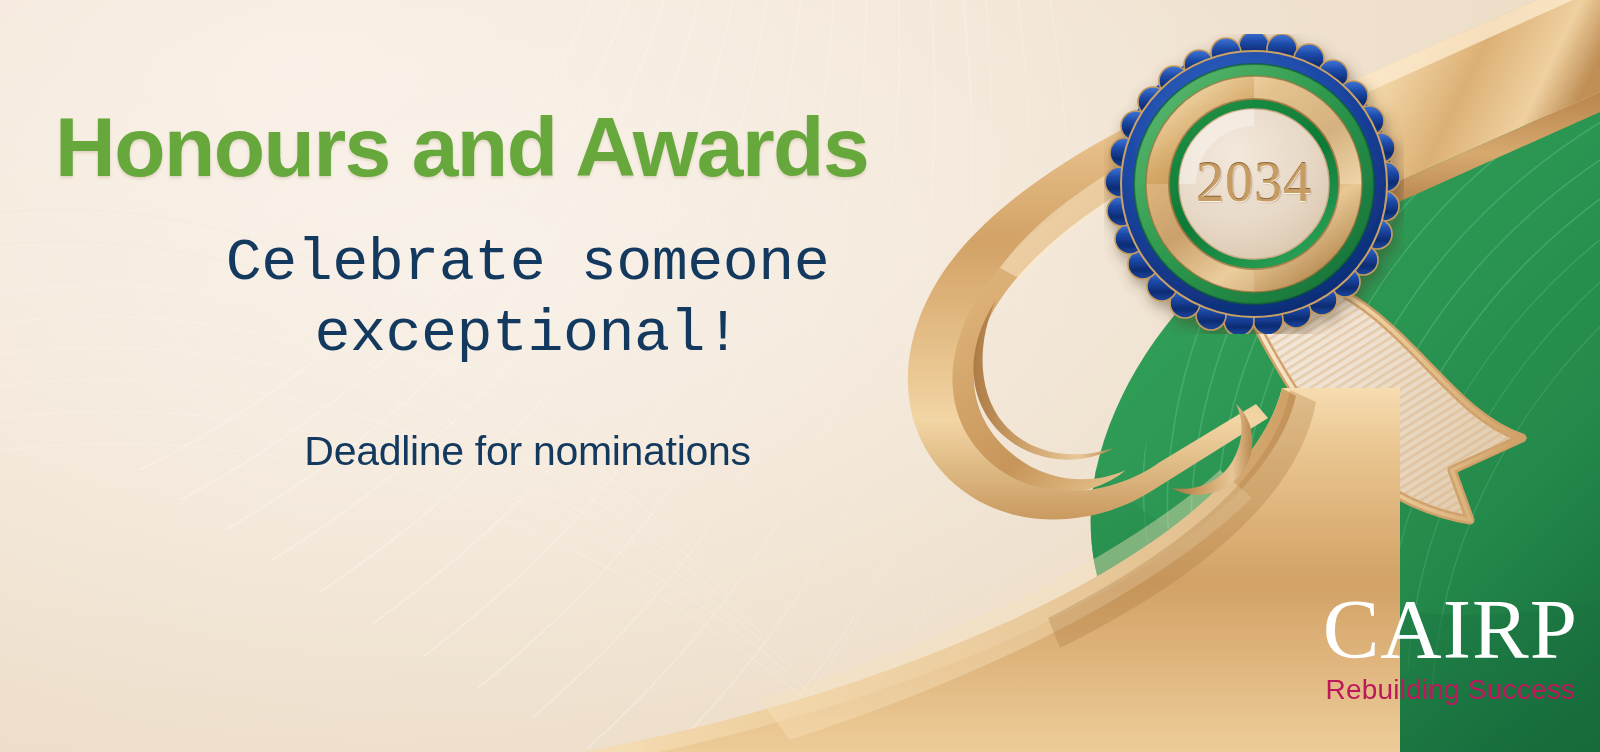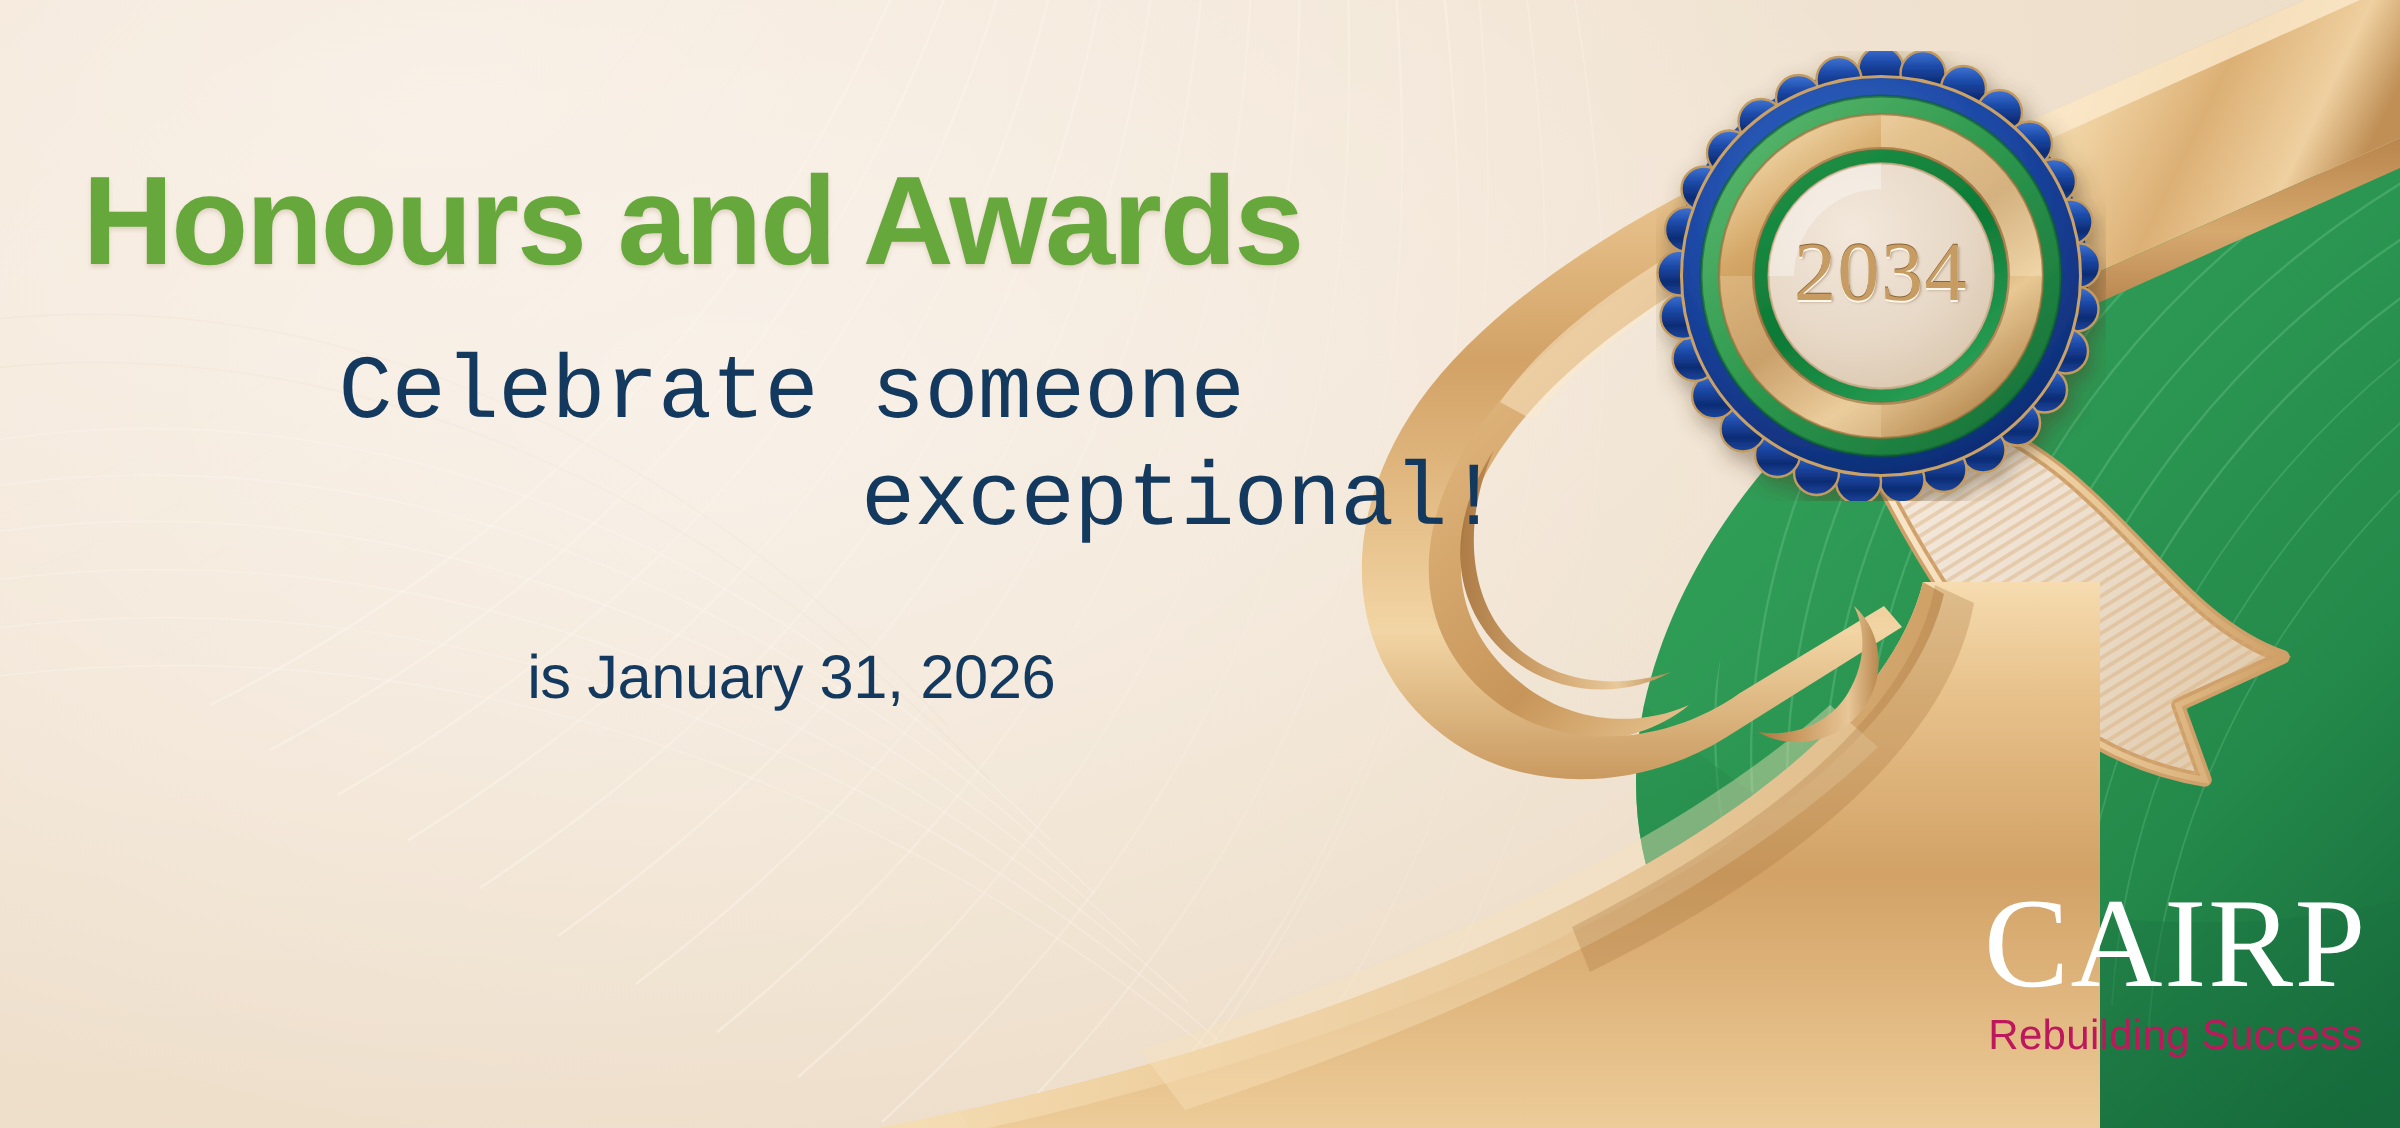--- a/index.html
+++ b/index.html
@@ -47,21 +47,21 @@
     position:absolute;left:55px;top:228px;
     width:945px;
     text-align:center;
     font-size:60px;
     font-weight:400;
     line-height:1.18;
     color:#13395e;
     letter-spacing:-0.5px;
     font-family:Liberation Mono, monospace;
   }
-  .subtitle .l2{display:block;text-align:right;}
+  .subtitle .l2{display:block;}
   .deadline{
     position:absolute;left:55px;top:425px;
     width:945px;
     text-align:center;
     font-size:41px;
     font-weight:400;
     line-height:1.28;
     color:#13395e;
     letter-spacing:-0.3px;
   }
@@ -471,21 +471,21 @@
 
   <div class="text-col">
     <div class="title">Honours and Awards</div>
 
     <div class="subtitle">
       <span>Celebrate someone</span>
       <span class="l2">exceptional!</span>
     </div>
 
     <div class="deadline">
-      <span class="l2">is January 31, 2026</span>
+      <span>Deadline for nominations</span>
     </div>
   </div>
 
   <div class="logo">
     <span class="logo-mark">CAIRP</span>
     <span class="logo-tag">Rebuilding Success</span>
   </div>
 
 </div>
 

